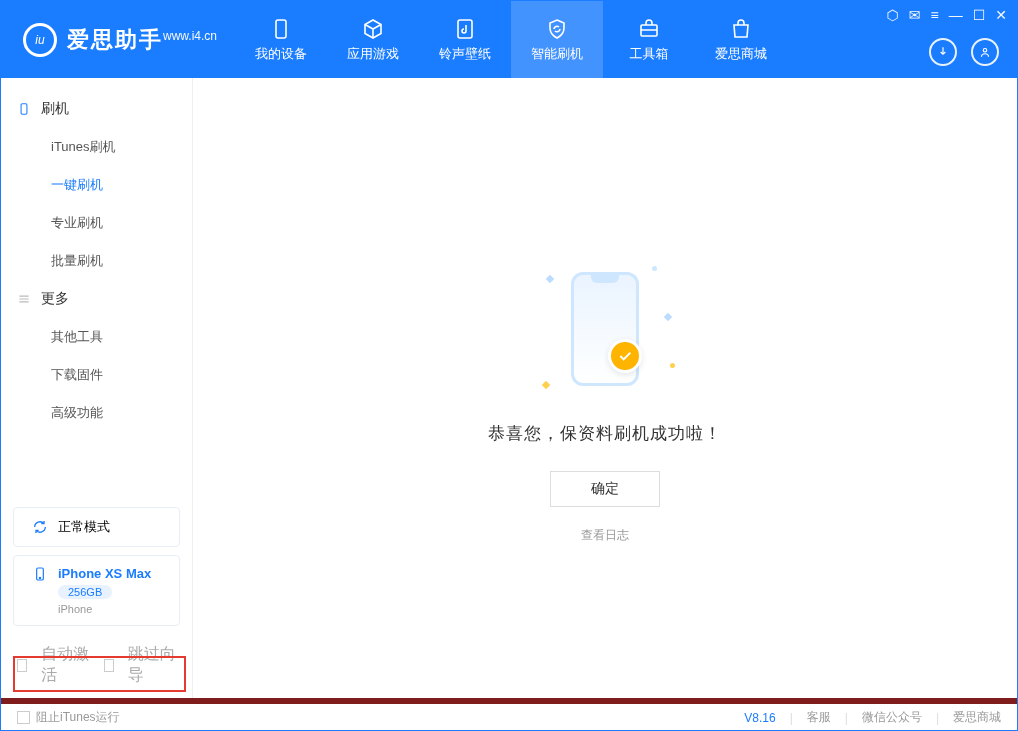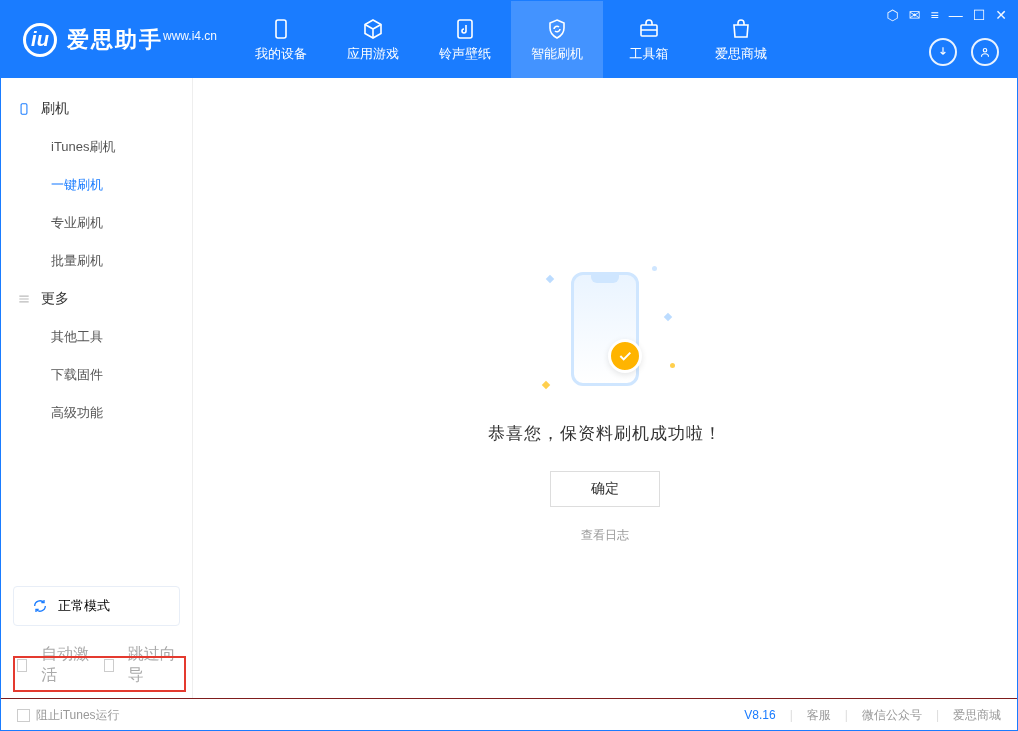--- a/index.html
+++ b/index.html
@@ -1,19 +1,19 @@
 <!DOCTYPE html>
 <html><head>
 <meta charset="utf-8">
 <style>
 * { margin: 0; padding: 0; box-sizing: border-box; font-family: "Microsoft YaHei", "PingFang SC", sans-serif; }
 body { background: #fff; width: 1018px; height: 731px; overflow: hidden; border: 1px solid #1a7cff; }
 .header { height: 77px; background: linear-gradient(to bottom, #1a7cff, #1a7cff); display: flex; align-items: stretch; color: #fff; position: relative; }
 .logo-block { display: flex; align-items: center; padding: 0 18px 0 22px; min-width: 190px; }
-.logo-circle { width: 34px; height: 34px; border: 3px solid #fff; border-radius: 50%; display: flex; align-items: center; justify-content: center; font-weight: bold; font-style: italic; font-size: 20px; margin-right: 10px; }
+.logo-circle { width: 34px; height: 34px; border: 3px solid #fff; border-radius: 50%; display: flex; align-items: center; justify-content: center; font-weight: normal; font-style: italic; font-size: 12px; margin-right: 10px; }
 .logo-text { display: flex; flex-direction: row; }
 .logo-title { font-size: 22px; font-weight: bold; letter-spacing: 2px; line-height: 1; white-space: nowrap; }
 .logo-sub { font-size: 12px; opacity: .95; margin-top: 0; }
 .nav { display: flex; align-items: stretch; }
 .nav-item { width: 92px; display: flex; flex-direction: column; align-items: center; justify-content: center; cursor: pointer; font-size: 13px; gap: 4px; }
 .nav-item.active { background: rgba(255,255,255,.18); }
 .nav-item svg { width: 24px; height: 24px; }
 .header-right { position: absolute; top: 6px; right: 10px; display: flex; gap: 10px; align-items: center; font-size: 14px; }
 .header-right span { cursor: pointer; opacity: .95; }
 .header-icons-bottom { position: absolute; bottom: 12px; right: 18px; display: flex; gap: 14px; align-items: center; }
@@ -38,21 +38,21 @@
 .phone-body { width: 68px; height: 114px; border: 3px solid #cfe6ff; border-radius: 12px; background: linear-gradient(#eaf4ff,#fff); position: relative; }
 .phone-notch { position: absolute; top: 0; left: 50%; transform: translateX(-50%); width: 28px; height: 8px; background: #cfe6ff; border-radius: 0 0 6px 6px; }
 .phone-check { position: absolute; right: -6px; bottom: 10px; width: 34px; height: 34px; background: #ffb400; border-radius: 50%; display: flex; align-items: center; justify-content: center; border: 3px solid #fff; box-shadow: 0 2px 6px rgba(0,0,0,.1); }
 .sparkle { position: absolute; width: 6px; height: 6px; background: #bcdcff; transform: rotate(45deg); }
 .s1 { top: 12px; left: 2px; } .s2 { top: 50px; right: -6px; } .s3 { bottom: 6px; left: -2px; background: #ffcf4d; }
 .dot { position: absolute; width: 5px; height: 5px; background: #cfe6ff; border-radius: 50%; }
 .d1 { top: 2px; right: 8px; } .d2 { bottom: 26px; right: -10px; background: #ffcf4d; }
 .success-msg { font-size: 17px; color: #333; margin-bottom: 26px; letter-spacing: 1px; }
 .ok-btn { border: 1px solid #ddd; background: #fff; padding: 8px 40px; font-size: 14px; color: #333; cursor: pointer; margin-bottom: 20px; }
 .log-link { font-size: 12px; color: #999; cursor: pointer; }
-.statusbar { height: 33px; border-top: 1px solid #7f1d1d; display: flex; align-items: center; padding: 0 16px; font-size: 12px; color: #999; }
+.statusbar { height: 33px; border-top: 6px solid #7f1d1d; display: flex; align-items: center; padding: 0 16px; font-size: 12px; color: #999; }
 .statusbar .sb-left { display: flex; align-items: center; gap: 6px; }
 .statusbar .sb-right { margin-left: auto; display: flex; gap: 14px; align-items: center; }
 .sb-right span { cursor: pointer; }
 .sb-sep { color: #ddd; cursor: default !important; }
 .version { color: #1a7cff; }
 .ic { display: inline-flex; }
 </style>
 </head>
 <body>
 
@@ -171,20 +171,33 @@
 
     <div class="sidebar-bottom">
       <div class="mode-card">
         <span class="ic">
             <svg width="16" height="16" viewBox="0 0 24 24" fill="none" stroke="#1a7cff" stroke-width="2">
               <path d="M4 12a8 8 0 0114-5M20 12a8 8 0 01-14 5"></path>
               <path d="M18 3v4h-4M6 21v-4h4"></path>
             </svg>
           </span>
         <span>正常模式</span>
+      </div>
+      <div class="device-card">
+        <span class="ic">
+            <svg width="16" height="16" viewBox="0 0 24 24" fill="none" stroke="#1a7cff" stroke-width="1.8">
+              <rect x="7" y="3" width="10" height="18" rx="2"></rect>
+              <circle cx="12" cy="18" r="1" fill="#1a7cff"></circle>
+            </svg>
+          </span>
+        <div class="device-info">
+          <span class="device-name">iPhone XS Max</span>
+          <span class="badge">256GB</span>
+          <span class="device-sub">iPhone</span>
+        </div>
       </div>
       <div class="checkbox-row">
         <span class="checkbox"></span>
         <span>自动激活</span>
         <span class="checkbox"></span>
         <span>跳过向导</span>
       </div>
       <div class="highlight-box"></div>
     </div>
   </div>

